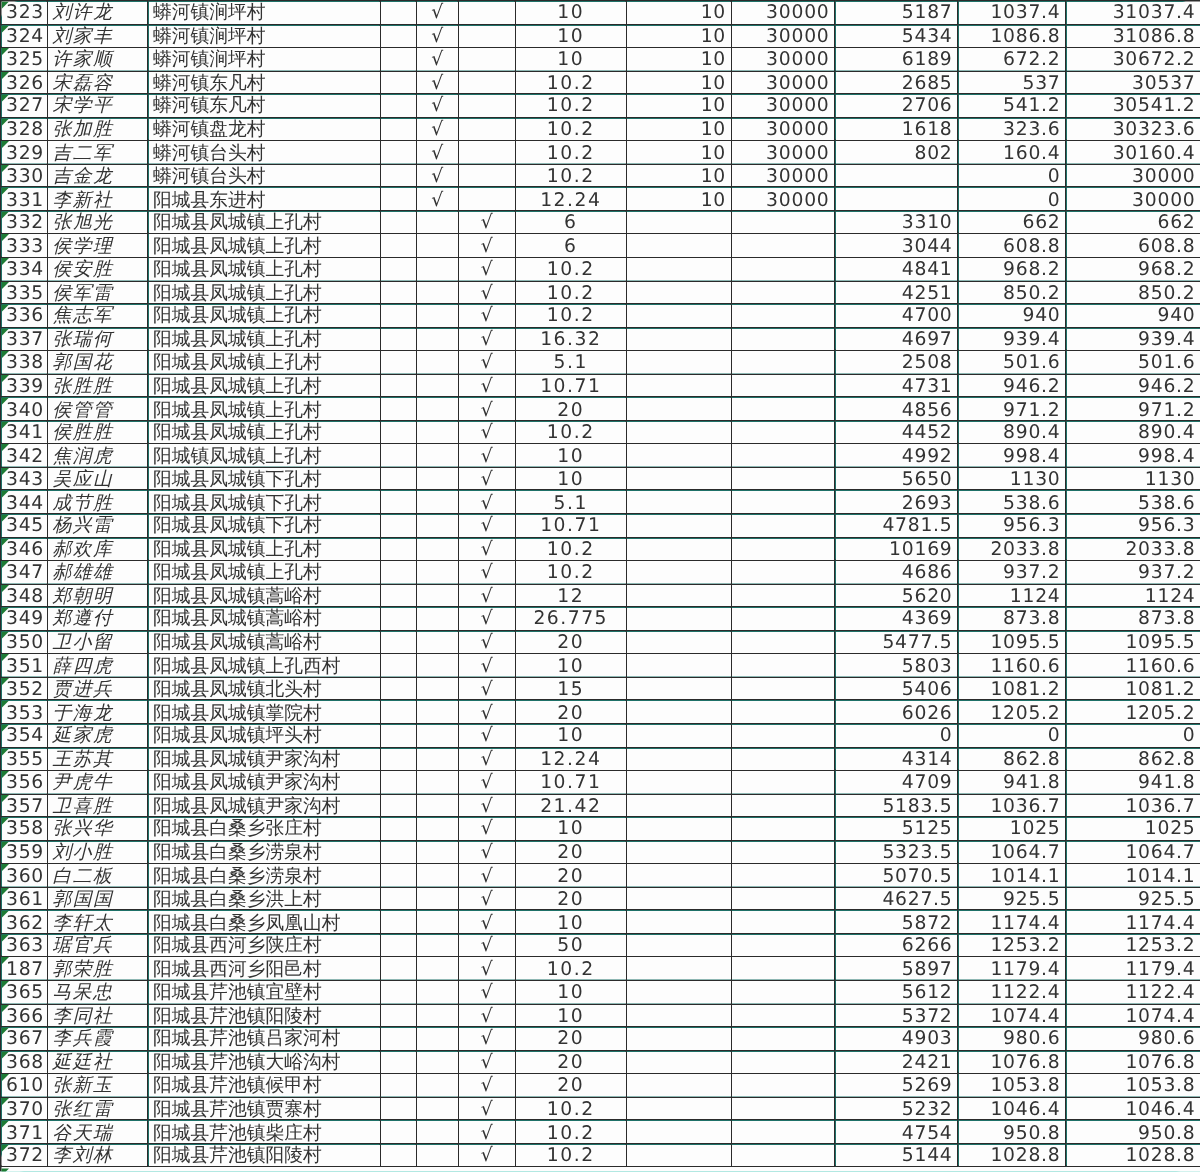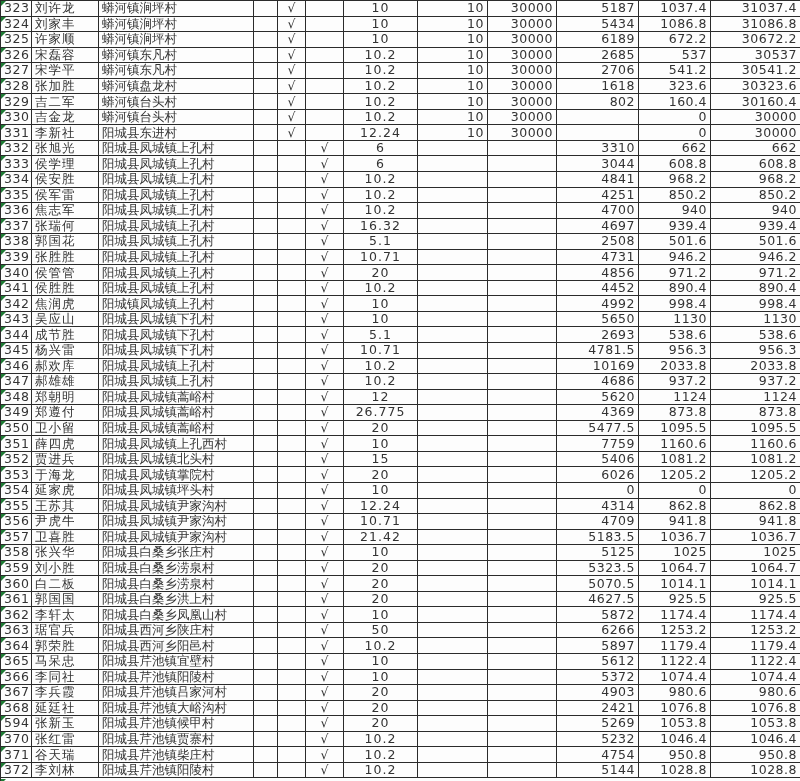--- a/index.html
+++ b/index.html
@@ -16,21 +16,21 @@
     border:1px solid #2b2b2b;
     height:14.56px;
     padding:0 3px;
     overflow:hidden;white-space:nowrap;
     position:relative;
     font-size:12.5px;line-height:14px;
     color:#333;
     background:#fdfdfd;
   }
   td.c-num{color:#3a3a3a;font-size:13px;padding-left:3px;letter-spacing:0.5px;}
-  td.c-name{font-size:14px;color:#1f1f1f;padding-left:4px;letter-spacing:1px;}
+  td.c-name{font-size:14px;color:#1f1f1f;padding-left:4px;letter-spacing:1px;font-style:italic;}
   td.c-village{font-size:13px;color:#1f1f1f;padding-left:5px;}
   td.c-blank{}
   td.c-chk{text-align:center;font-size:12px;color:#2f2f2f;padding:0;}
   td.c-area{text-align:center;font-size:10.5px;color:#555;letter-spacing:1px;}
   td.c-rate,td.c-base,td.c-amt,td.c-total{
     text-align:right;font-size:12.5px;color:#3d3d3d;letter-spacing:0.5px;
   }
   .tri{
     position:absolute;top:0;left:0;width:0;height:0;
     border-top:5px solid #1e7b34;border-right:5px solid transparent;
@@ -455,21 +455,21 @@
         <tr>
           <td class="c-num"><span class="tri"></span><span>351</span></td>
           <td class="c-name"><span>薛四虎</span></td>
           <td class="c-village"><span>阳城县凤城镇上孔西村</span></td>
           <td class="c-blank"></td>
           <td class="c-chk"><span></span></td>
           <td class="c-chk"><span>√</span></td>
           <td class="c-area"><span>10</span></td>
           <td class="c-rate"><span></span></td>
           <td class="c-base"><span></span></td>
-          <td class="c-amt"><span>7759</span></td>
+          <td class="c-amt"><span>5803</span></td>
           <td class="c-amt"><span>1160.6</span></td>
           <td class="c-total"><span>1160.6</span></td>
         </tr>
         <tr>
           <td class="c-num"><span class="tri"></span><span>352</span></td>
           <td class="c-name"><span>贾进兵</span></td>
           <td class="c-village"><span>阳城县凤城镇北头村</span></td>
           <td class="c-blank"></td>
           <td class="c-chk"><span></span></td>
           <td class="c-chk"><span>√</span></td>
@@ -628,21 +628,21 @@
           <td class="c-chk"><span></span></td>
           <td class="c-chk"><span>√</span></td>
           <td class="c-area"><span>50</span></td>
           <td class="c-rate"><span></span></td>
           <td class="c-base"><span></span></td>
           <td class="c-amt"><span>6266</span></td>
           <td class="c-amt"><span>1253.2</span></td>
           <td class="c-total"><span>1253.2</span></td>
         </tr>
         <tr>
-          <td class="c-num"><span class="tri"></span><span>364</span></td>
+          <td class="c-num"><span class="tri"></span><span>187</span></td>
           <td class="c-name"><span>郭荣胜</span></td>
           <td class="c-village"><span>阳城县西河乡阳邑村</span></td>
           <td class="c-blank"></td>
           <td class="c-chk"><span></span></td>
           <td class="c-chk"><span>√</span></td>
           <td class="c-area"><span>10.2</span></td>
           <td class="c-rate"><span></span></td>
           <td class="c-base"><span></span></td>
           <td class="c-amt"><span>5897</span></td>
           <td class="c-amt"><span>1179.4</span></td>
@@ -698,21 +698,21 @@
           <td class="c-chk"><span></span></td>
           <td class="c-chk"><span>√</span></td>
           <td class="c-area"><span>20</span></td>
           <td class="c-rate"><span></span></td>
           <td class="c-base"><span></span></td>
           <td class="c-amt"><span>2421</span></td>
           <td class="c-amt"><span>1076.8</span></td>
           <td class="c-total"><span>1076.8</span></td>
         </tr>
         <tr>
-          <td class="c-num"><span class="tri"></span><span>594</span></td>
+          <td class="c-num"><span class="tri"></span><span>610</span></td>
           <td class="c-name"><span>张新玉</span></td>
           <td class="c-village"><span>阳城县芹池镇候甲村</span></td>
           <td class="c-blank"></td>
           <td class="c-chk"><span></span></td>
           <td class="c-chk"><span>√</span></td>
           <td class="c-area"><span>20</span></td>
           <td class="c-rate"><span></span></td>
           <td class="c-base"><span></span></td>
           <td class="c-amt"><span>5269</span></td>
           <td class="c-amt"><span>1053.8</span></td>

